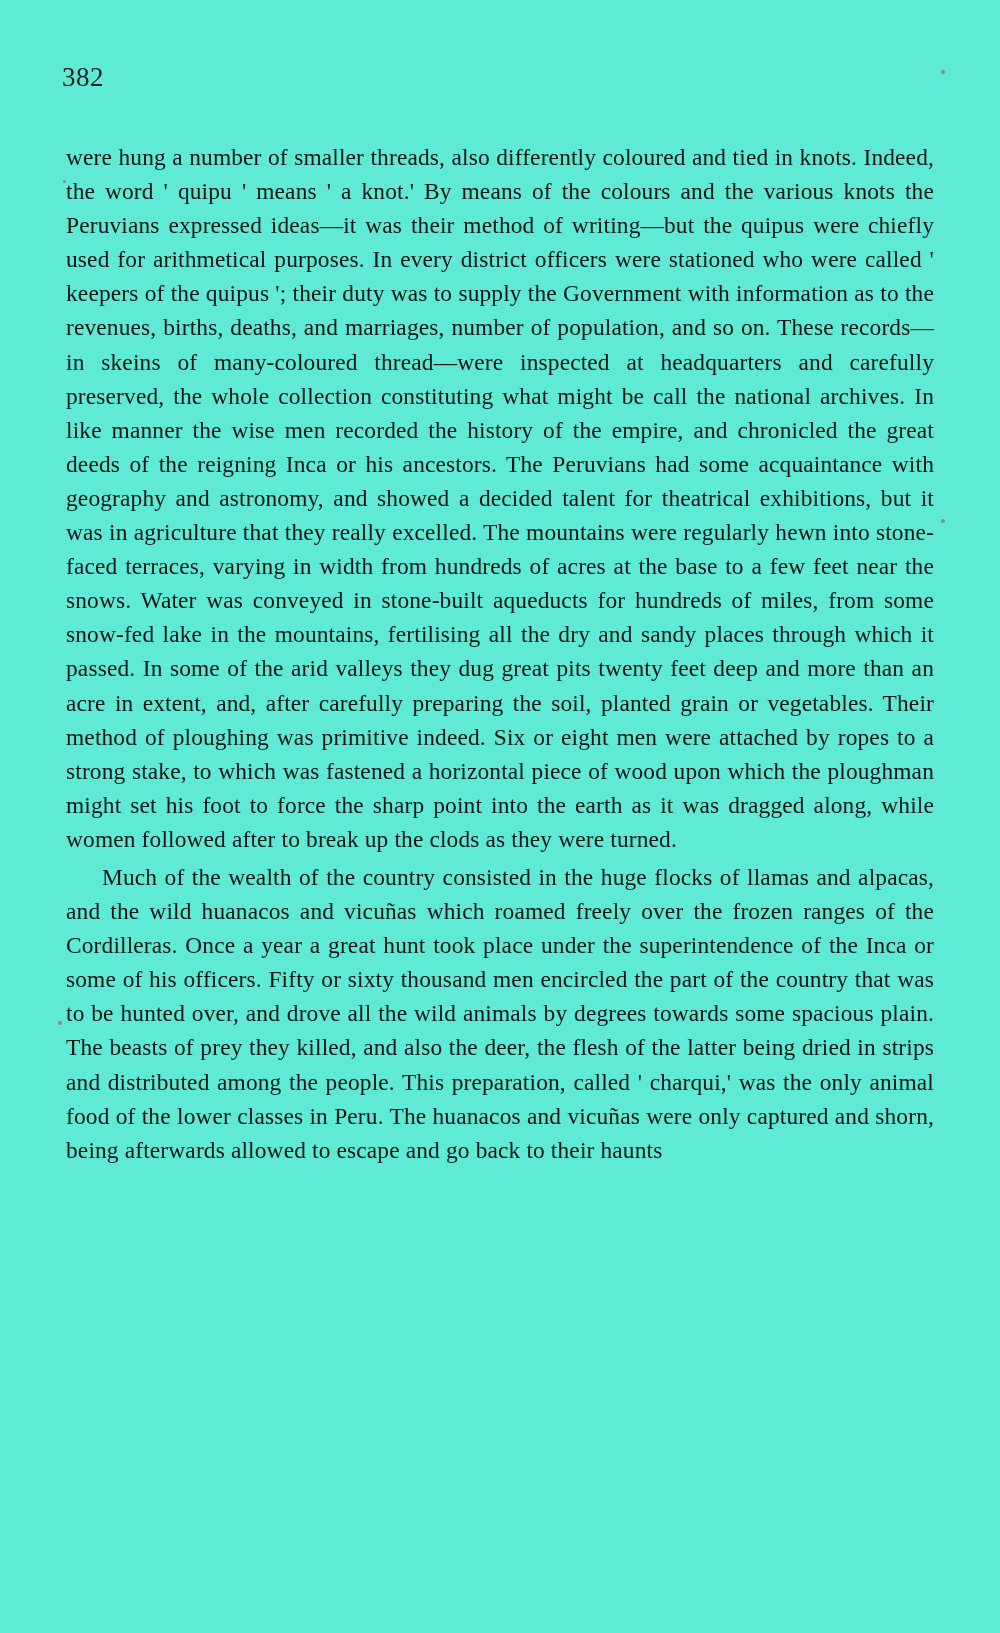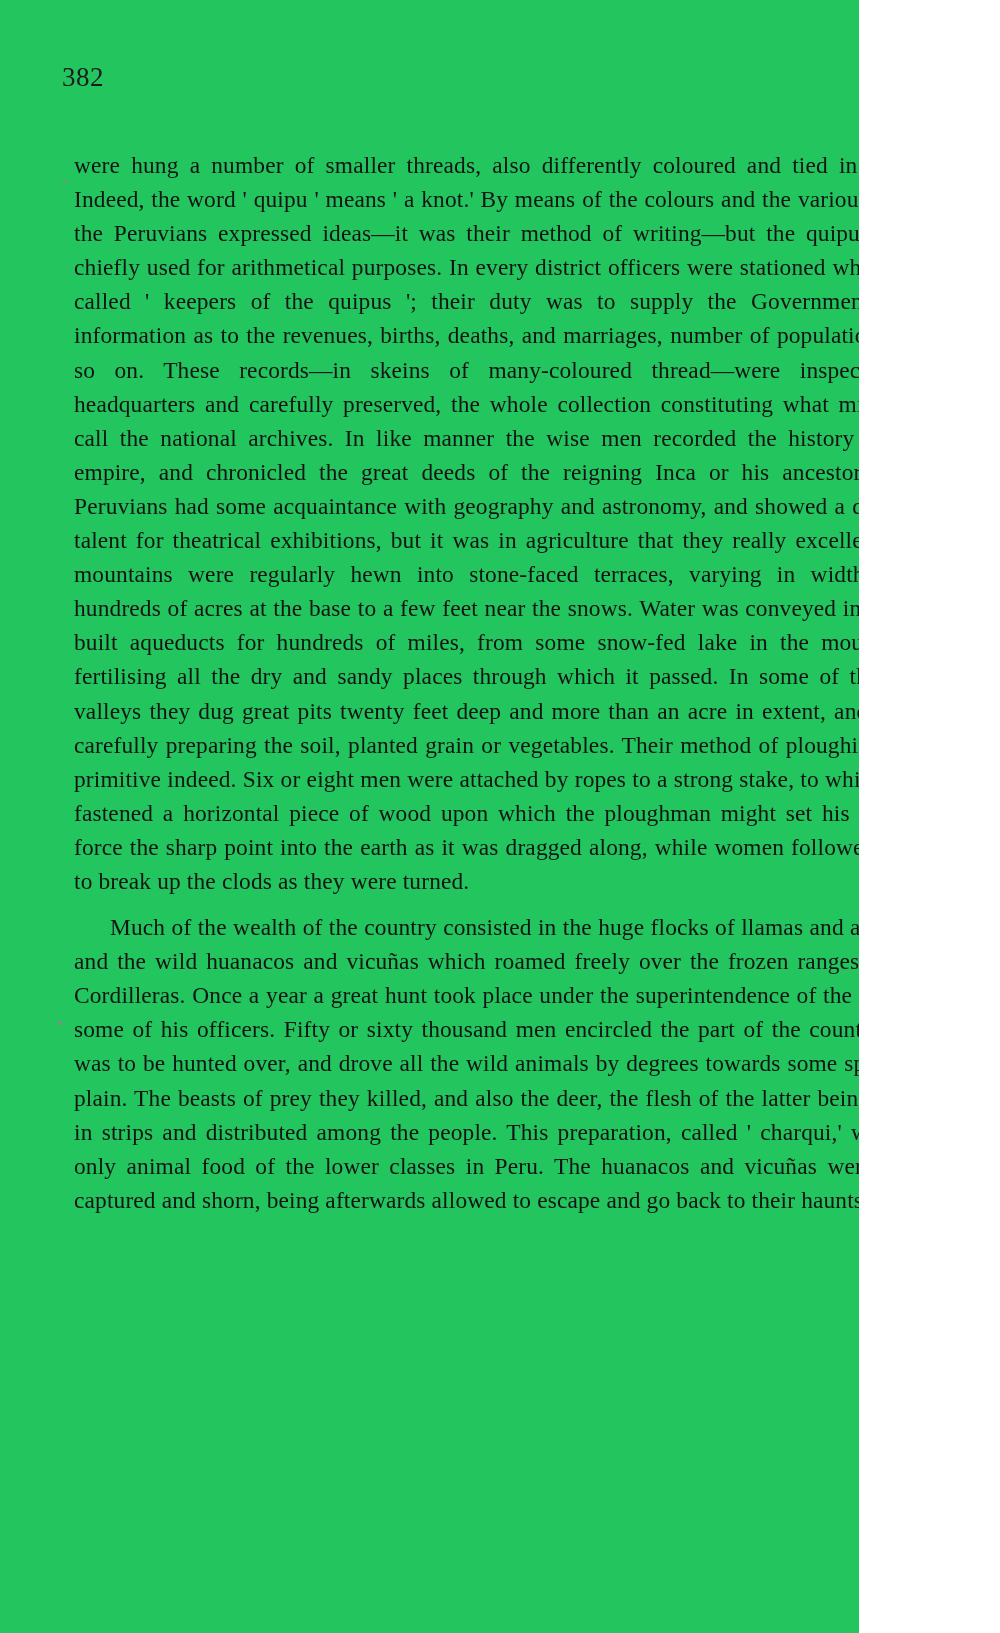--- a/index.html
+++ b/index.html
@@ -10,23 +10,23 @@
   body {
     width: 1000px;
     height: 1633px;
     position: relative;
     font-family: "Liberation Serif", "DejaVu Serif", serif;
     color: #1a1a1a;
   }
   .page {
     position: absolute;
     left: 0; top: 0;
-    width: 859px;
+    width: 1000px;
     height: 1633px;
-    background: #22c55e;
+    background: #5eead4;
     overflow: hidden;
   }
   .page-header {
     position: absolute;
     left: 62px;
     top: 62px;
     width: 876px;
     height: 40px;
     display: flex;
     align-items: baseline;
@@ -52,21 +52,21 @@
     left: 62px;
     top: 136px;
     width: 876px;
     font-size: 23.4px;
     line-height: 34.1px;
     text-align: justify;
     color: #141414;
     letter-spacing: 0.15px;
   }
   .para {
-    margin: 12px;
+    margin: 4px;
     text-indent: 0;
   }
   .para + .para {
     text-indent: 36px;
   }
   .speck {
     position: absolute;
     background: #8a8a8a;
     border-radius: 50%;
   }

